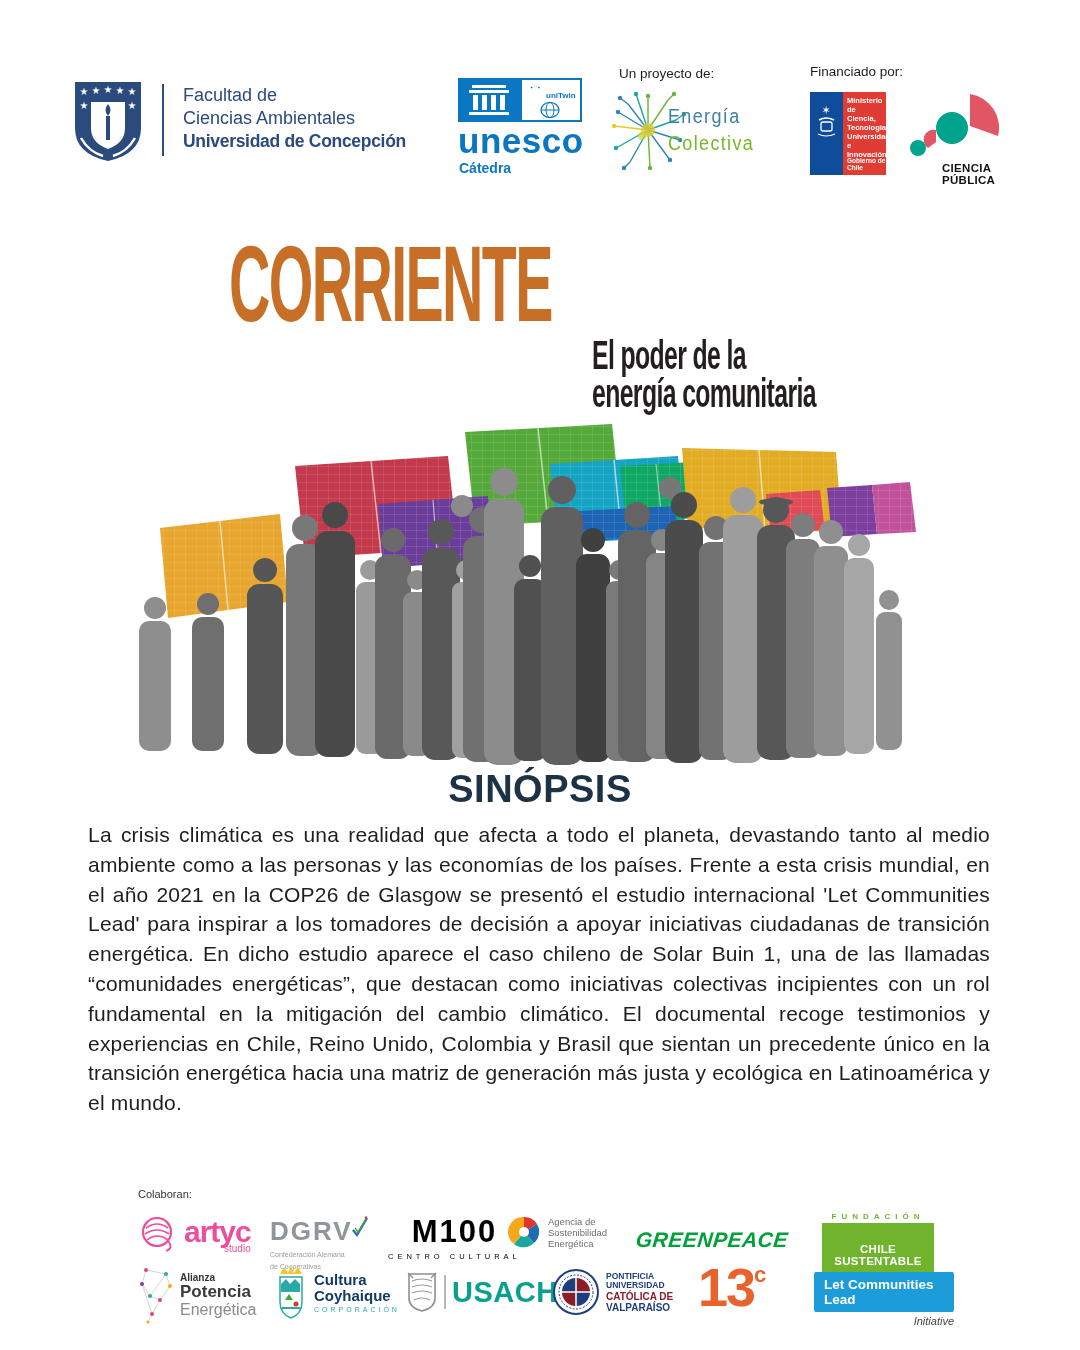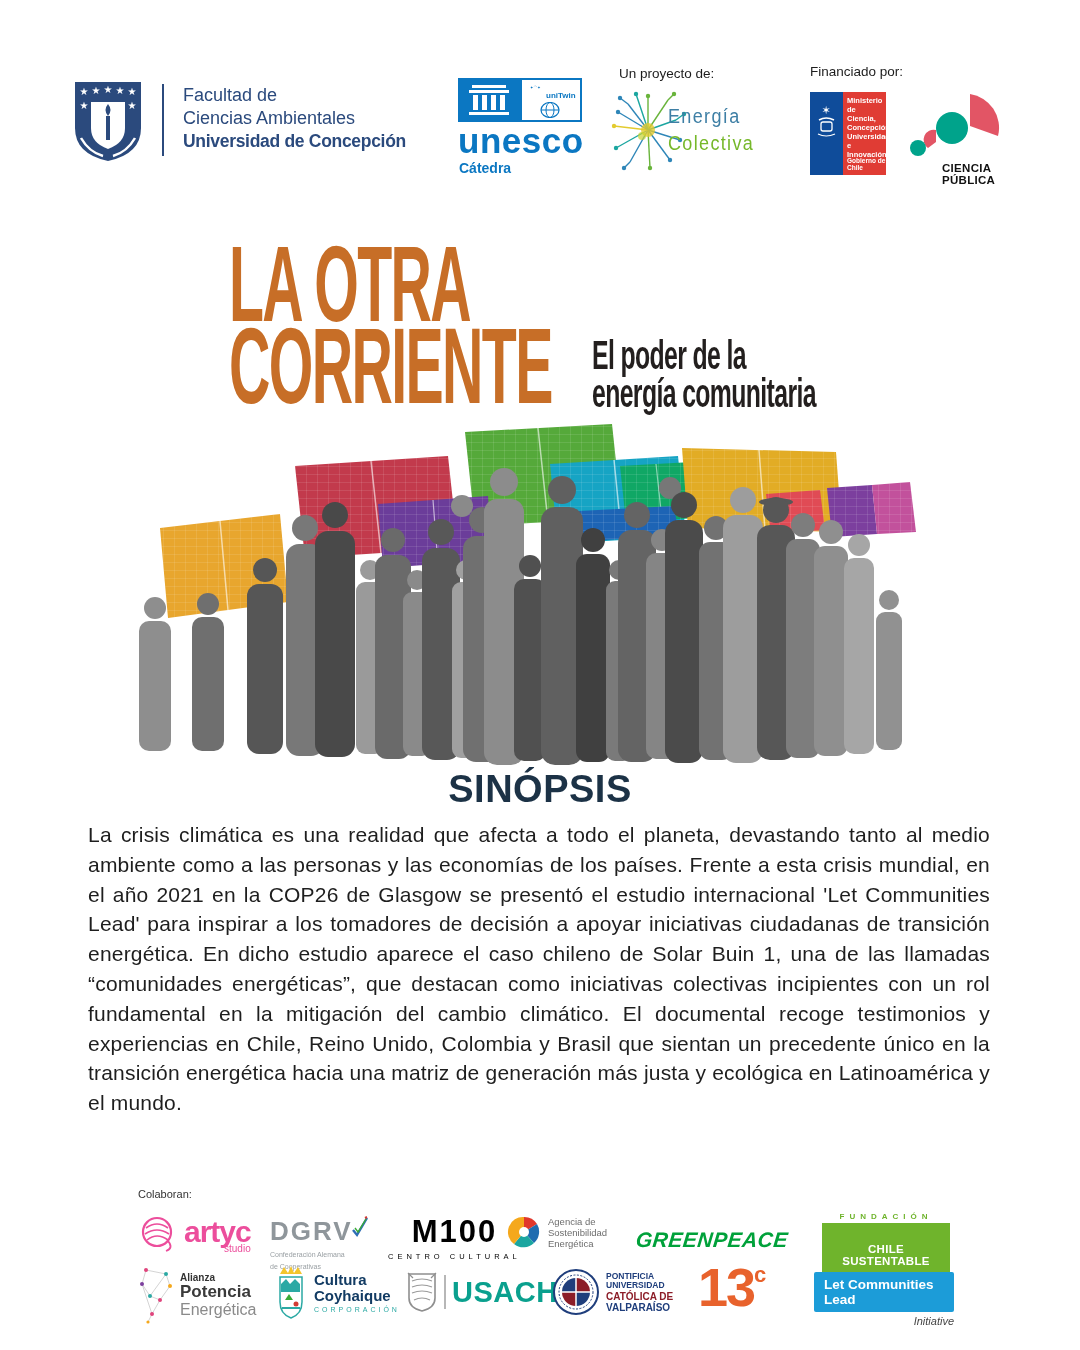--- a/index.html
+++ b/index.html
@@ -163,41 +163,40 @@
       <svg width="33" height="83" viewBox="0 0 33 83">
         <text x="16" y="22" text-anchor="middle" fill="#fff" font-size="11">✶</text>
         <path d="M9,28 Q16,24 24,28" stroke="#fff" stroke-width="1.5" fill="none"></path>
         <rect x="11" y="30" width="11" height="9" rx="2" fill="none" stroke="#fff" stroke-width="1.3"></rect>
         <path d="M8,42 Q16,46 25,42" stroke="#fff" stroke-width="1.2" fill="none"></path>
       </svg>
     </div>
     <div class="min-red">
       <div class="ln">Ministerio de</div>
       <div class="ln">Ciencia,</div>
-      <div class="ln">Concepción,</div>
+      <div class="ln">Tecnología,</div>
       <div class="ln">Universidad</div>
       <div class="ln">e Innovación</div>
       <div class="ft">Gobierno de Chile</div>
     </div>
   </div>
   <div class="abs" style="left:906px; top:92px; width:96px;">
     <svg width="96" height="64" viewBox="0 0 96 64">
       <path d="M64,2 A34,34 0 0 1 92,44 L64,34 Z" fill="#E25565"></path>
       <circle cx="46" cy="36" r="16" fill="#00A38B"></circle>
       <path d="M30,38 A10,10 0 0 0 22,56 L30,50 Z" fill="#E25565"></path>
       <circle cx="12" cy="56" r="8" fill="#00A38B"></circle>
     </svg>
     <div class="cp-text" style="margin-left:36px; margin-top:2px;">
       <div>CIENCIA</div>
       <div>PÚBLICA</div>
     </div>
   </div>
 
   <div class="abs" style="left:229px; top:243px;">
-    <div style="height:82px;"><span class="title-line">LA OTRA</span></div>
     <div style="height:82px;"><span class="title-line">CORRIENTE</span></div>
   </div>
   <div class="abs" style="left:592px; top:336px;">
     <div style="height:38px;"><span class="subtitle-line">El poder de la</span></div>
     <div style="height:38px;"><span class="subtitle-line">energía comunitaria</span></div>
   </div>
 
   <svg class="abs" style="left:130px; top:418px;" width="820" height="347" viewBox="0 0 820 347">
     <defs>
       <pattern id="cells" width="11" height="8" patternUnits="userSpaceOnUse">
@@ -417,21 +416,21 @@
       <div>Agencia de</div>
       <div>Sostenibilidad</div>
       <div>Energética</div>
     </div>
   </div>
 
   <div class="abs" style="left:636px; top:1228px;">
     <span class="gp-name">GREENPEACE</span>
   </div>
 
-  <div class="abs fcs" style="left:822px; top:1212px; width:128px;">
+  <div class="abs fcs" style="left:822px; top:1212px; width:112px;">
     <div class="fcs-top">FUNDACIÓN</div>
     <div class="fcs-box">CHILE SUSTENTABLE</div>
     <div class="fcs-sub">Propuesta ciudadana para el cambio</div>
   </div>
 
   <div class="abs logo" style="left:136px; top:1266px;">
     <svg width="38" height="58" viewBox="0 0 38 58">
       <g stroke="#c9c9c9" stroke-width="0.8" fill="none">
         <path d="M10,4 L30,8 L34,20 L24,34 L16,48 L12,56 M10,4 L6,18 L14,30 L24,34 M6,18 L16,48 M30,8 L14,30"></path>
       </g>

